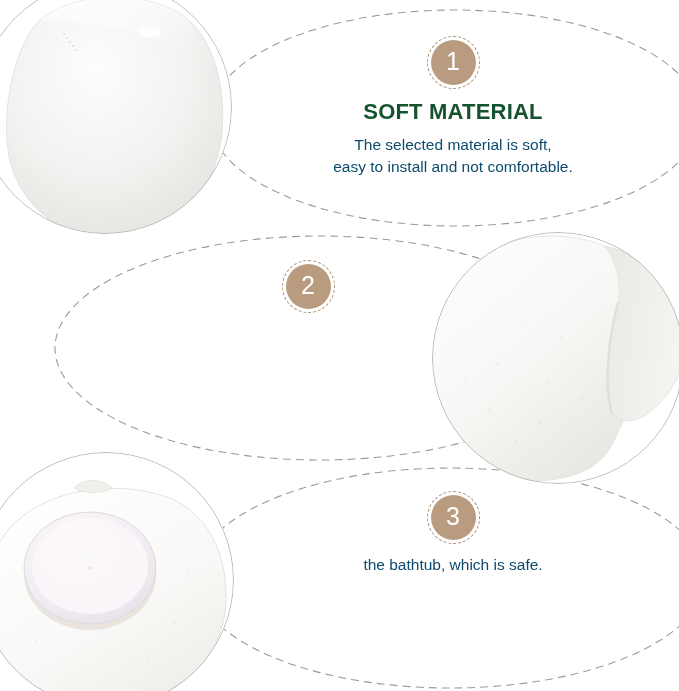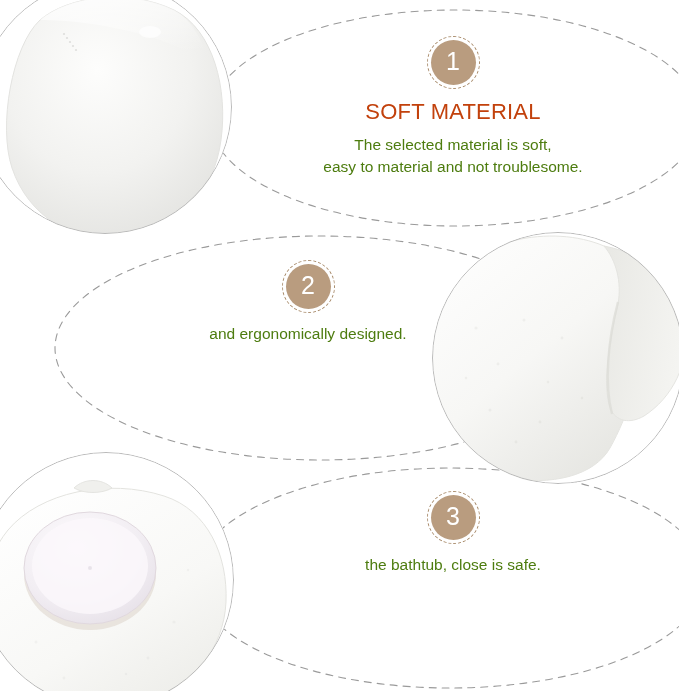--- a/index.html
+++ b/index.html
@@ -52,26 +52,26 @@
   }
   .badge span{
     color:#ffffff;font-size:25px;line-height:1;
     font-family:"Liberation Sans", sans-serif;
     font-weight:400;
     letter-spacing:0;
     position:relative;top:-1px;
   }
 
   .heading{
-    font-size:22px;font-weight:normal;color:#c2410c;
+    font-size:22px;font-weight:bold;color:#14532d;
     letter-spacing:0.2px;margin:0 0 9px 0;
     font-family:"Liberation Sans", sans-serif;
   }
   .desc{
-    font-size:15.5px;color:#4d7c0f;line-height:1.42;margin:4px;
+    font-size:15.5px;color:#0c4a6e;line-height:1.42;margin:4px;
     font-family:"Liberation Sans", sans-serif;
   }
   .desc .ln{display:block;}
 </style>
 </head>
 <body>
 
 <div class="canvas">
 
   <svg class="frames" width="679" height="691" viewBox="0 0 679 691" xmlns="http://www.w3.org/2000/svg">
@@ -213,35 +213,34 @@
     <div class="ring"></div>
   </div>
 
   <div class="block" id="block-1">
     <div class="badge">
       <span>1</span>
     </div>
     <h2 class="heading">SOFT MATERIAL</h2>
     <p class="desc">
       <span class="ln">The selected material is soft,</span>
-      <span class="ln">easy to material and not troublesome.</span>
+      <span class="ln">easy to install and not comfortable.</span>
     </p>
   </div>
 
   <div class="block" id="block-2">
     <div class="badge">
       <span>2</span>
     </div>
     <p class="desc">
-      <span class="ln">and ergonomically designed.</span>
     </p>
   </div>
 
   <div class="block" id="block-3">
     <div class="badge">
       <span>3</span>
     </div>
     <p class="desc">
-      <span class="ln">the bathtub, close is safe.</span>
+      <span class="ln">the bathtub, which is safe.</span>
     </p>
   </div>
 
 </div>
 
 </body></html>

